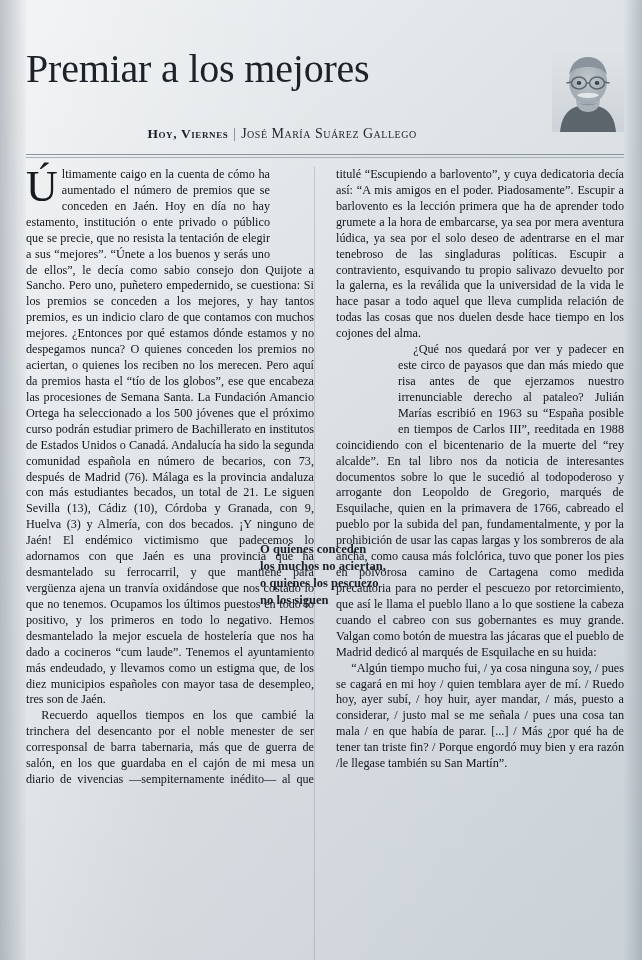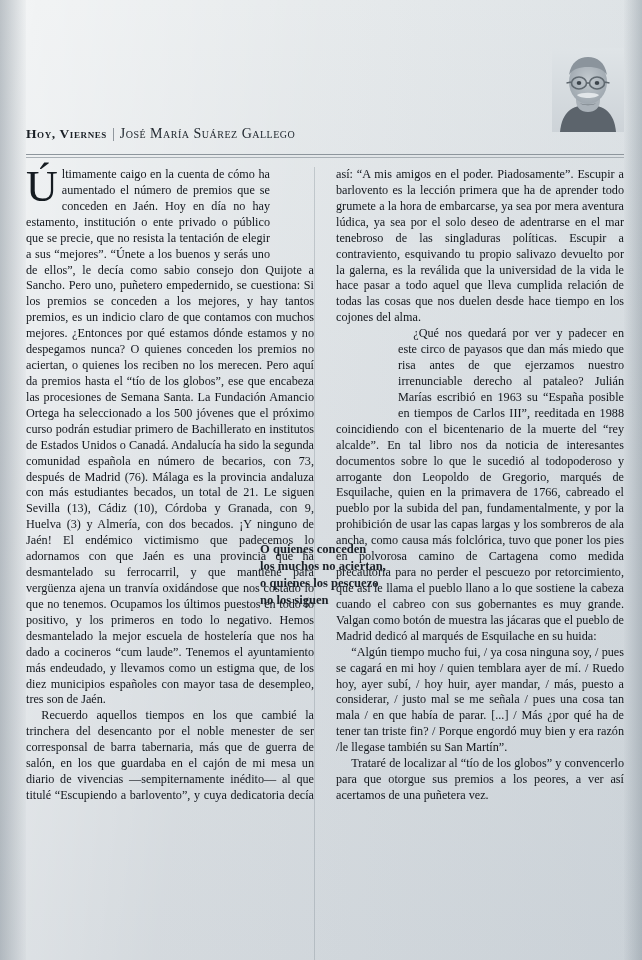--- a/index.html
+++ b/index.html
@@ -41,21 +41,21 @@
     letter-spacing:-0.2px;
     color:#1c2228;
     margin:0;
     padding-top:6px;
     line-height:1.05;
     white-space:nowrap;
   }
   .byline-row{
     position:absolute;
     left:0; right:86px; bottom:8px;
-    text-align:left;
+    text-align:center;
     white-space:nowrap;
   }
   .kicker{
     font-variant:small-caps;
     font-weight:700;
     font-size:13.5px;
     letter-spacing:0.6px;
     color:#1b2026;
   }
   .sep{
@@ -148,20 +148,21 @@
 </head>
 <body>
 
 <div class="page">
   <div class="fold"></div>
   <div class="fold-r"></div>
 
   <div class="sheet">
 
     <div class="masthead">
+      <h1 class="headline">Premiar a los mejores</h1>
 
       <div class="byline-row">
         <span class="kicker">Hoy, Viernes</span><span class="sep">|</span><span class="author">José María Suárez Gallego</span>
       </div>
 
       <div class="portrait">
         <svg width="72" height="84" viewBox="0 0 72 84">
           <defs>
             <linearGradient id="bgp" x1="0" y1="0" x2="0" y2="1">
               <stop offset="0%" stop-color="#dfe4e7"></stop>
@@ -196,21 +197,20 @@
       <div class="vrule"></div>
 
       <p class="first"><span class="drop">Ú</span><span class="qspacer-left"></span><span>ltimamente caigo en la cuenta de cómo ha aumentado el número de premios que se conceden en Jaén. Hoy en día no hay estamento, institución o ente privado o público que se precie, que no resista la tentación de elegir a sus “mejores”. “Únete a los buenos y serás uno de ellos”, le decía como sabio consejo don Quijote a Sancho. Pero uno, puñetero empedernido, se cuestiona: Si los premios se conceden a los mejores, y hay tantos premios, es un indicio claro de que contamos con muchos mejores. ¿Entonces por qué estamos dónde estamos y no despegamos nunca? O quienes conceden los premios no aciertan, o quienes los reciben no los merecen. Pero aquí da premios hasta el “tío de los globos”, ese que encabeza las procesiones de Semana Santa. La Fundación Amancio Ortega ha seleccionado a los 500 jóvenes que el próximo curso podrán estudiar primero de Bachillerato en institutos de Estados Unidos o Canadá. Andalucía ha sido la segunda comunidad española en número de becarios, con 73, después de Madrid (76). Málaga es la provincia andaluza con más estudiantes becados, un total de 21. Le siguen Sevilla (13), Cádiz (10), Córdoba y Granada, con 9, Huelva (3) y Almería, con dos becados. ¡Y ninguno de Jaén! El endémico victimismo que padecemos lo adornamos con que Jaén es una provincia que ha desmantelado su ferrocarril, y que mantiene para vergüenza ajena un tranvía oxidándose que nos costado lo que no tenemos. Ocupamos los últimos puestos en todo lo positivo, y los primeros en todo lo negativo. Hemos desmantelado la mejor escuela de hostelería que nos ha dado a cocineros “cum laude”. Tenemos el ayuntamiento más endeudado, y llevamos como un estigma que, de los diez municipios españoles con mayor tasa de desempleo, tres son de Jaén.</span></p>
 
       <p>Recuerdo aquellos tiempos en los que cambié la trinchera del desencanto por el noble menester de ser corresponsal de barra tabernaria, más que de guerra de salón, en los que guardaba en el cajón de mi mesa un diario de vivencias —sempiternamente inédito— al que titulé “Escupiendo a barlovento”, y cuya dedicatoria decía así: “A mis amigos en el poder. Piadosamente”. Escupir a barlovento es la lección primera que ha de aprender todo grumete a la hora de embarcarse, ya sea por mera aventura lúdica, ya sea por el solo deseo de adentrarse en el mar tenebroso de las singladuras políticas. Escupir a contraviento, esquivando tu propio salivazo devuelto por la galerna, es la reválida que la universidad de la vida le hace pasar a todo aquel que lleva cumplida relación de todas las cosas que nos duelen desde hace tiempo en los cojones del alma.</p>
 
       <p><span class="qspacer-right"></span><span>¿Qué nos quedará por ver y padecer en este circo de payasos que dan más miedo que risa antes de que ejerzamos nuestro irrenunciable derecho al pataleo? Julián Marías escribió en 1963 su “España posible en tiempos de Carlos III”, reeditada en 1988 coincidiendo con el bicentenario de la muerte del “rey alcalde”. En tal libro nos da noticia de interesantes documentos sobre lo que le sucedió al todopoderoso y arrogante don Leopoldo de Gregorio, marqués de Esquilache, quien en la primavera de 1766, cabreado el pueblo por la subida del pan, fundamentalmente, y por la prohibición de usar las capas largas y los sombreros de ala ancha, como causa más folclórica, tuvo que poner los pies en polvorosa camino de Cartagena como medida precautoria para no perder el pescuezo por retorcimiento, que así le llama el pueblo llano a lo que sostiene la cabeza cuando el cabreo con sus gobernantes es muy grande. Valgan como botón de muestra las jácaras que el pueblo de Madrid dedicó al marqués de Esquilache en su huida:</span></p>
 
       <p>“Algún tiempo mucho fui, / ya cosa ninguna soy, / pues se cagará en mi hoy / quien temblara ayer de mí. / Ruedo hoy, ayer subí, / hoy huir, ayer mandar, / más, puesto a considerar, / justo mal se me señala / pues una cosa tan mala / en que había de parar. [...] / Más ¿por qué ha de tener tan triste fin? / Porque engordó muy bien y era razón /le llegase también su San Martín”.</p>
 
-      <p>Trataré de localizar al “tío de los globos” y convencerlo para que otorgue sus premios a los peores, a ver así acertamos de una puñetera vez.</p>
     </div>
 
     <div class="pullquote">
       <div>O quienes conceden</div>
       <div>los muchos no aciertan,</div>
       <div>o quienes los pescuezo</div>
       <div>no los siguen</div>
     </div>
 
   </div>

